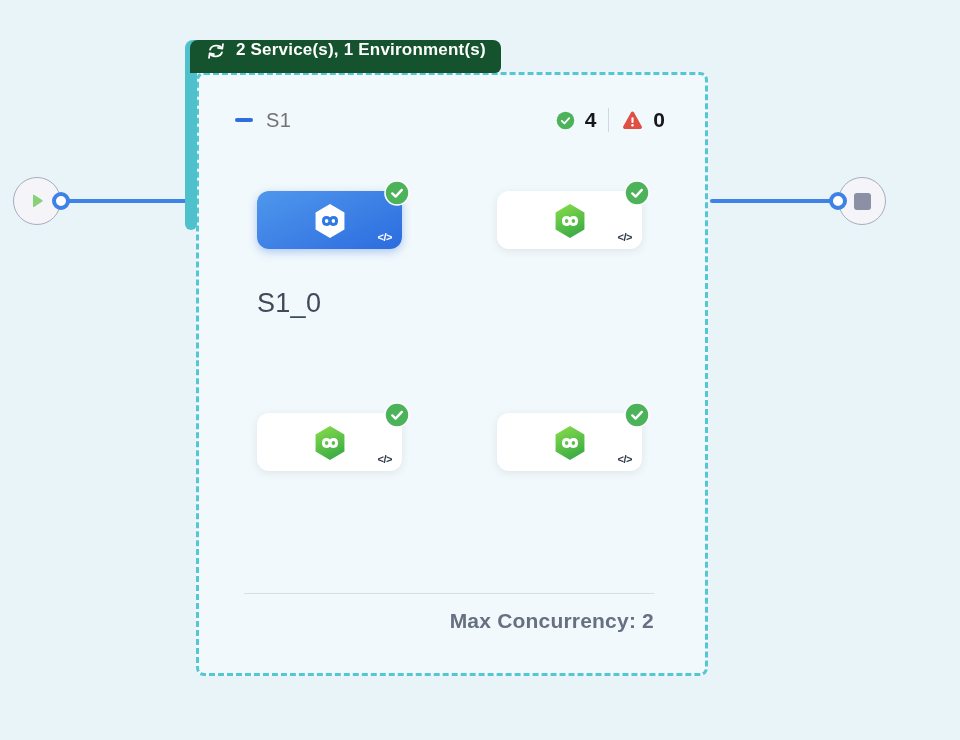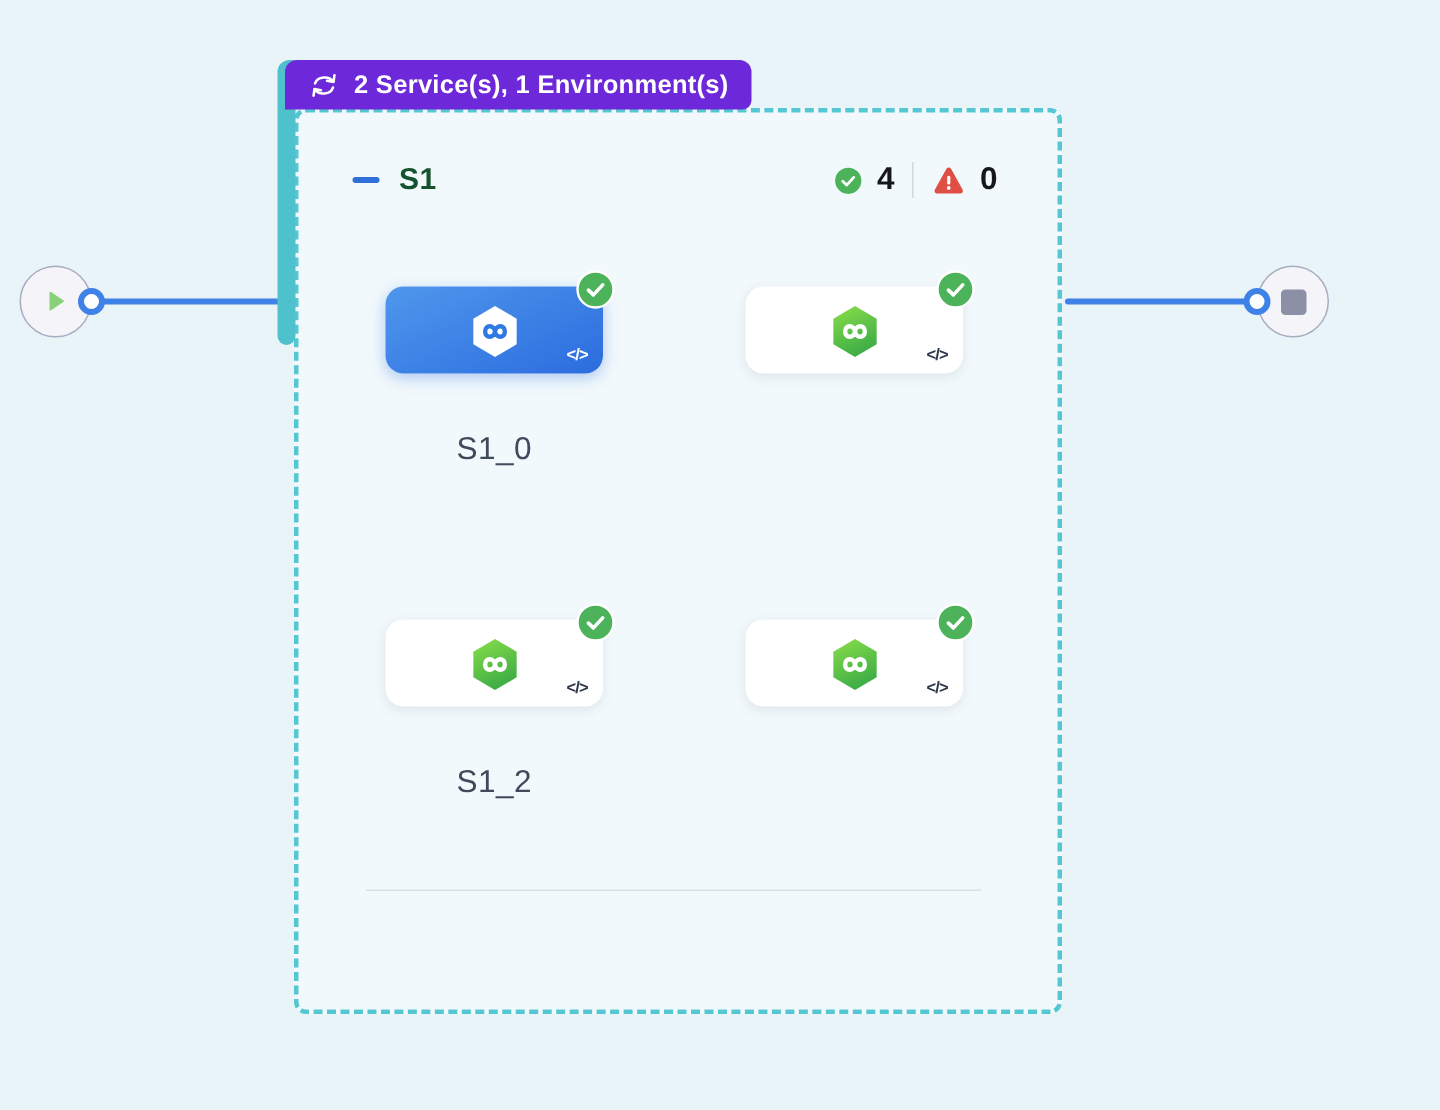--- a/index.html
+++ b/index.html
@@ -30,23 +30,23 @@
   .edge-dot {
     position:absolute; width:18px; height:18px; border-radius:50%;
     background:#ffffff; border:4.5px solid #3e82e7; top:192px; z-index:5;
   }
   .edge-dot-left  { left:52px; }
   .edge-dot-right { left:829px; }
 
   
   .group-badge {
     position:absolute; left:190px; top:40px; height:33px; z-index:4;
-    background:#6d28d9; color:#ffffff;
+    background:#14532d; color:#ffffff;
     border-radius:8px 8px 6px 0;
-    display:flex; align-items:center; gap:9px; padding:0 15px;
+    display:flex; align-items:flex-start; gap:9px; padding:0 15px;
     font-size:17px; font-weight:600; letter-spacing:0.2px;
     white-space:nowrap;
   }
   .group-strip {
     position:absolute; left:185px; top:40px; width:12px; height:190px;
     background:#4fc1cc; border-radius:8px 0 6px 6px; z-index:3;
   }
 
   
   .group-box {
@@ -56,21 +56,21 @@
     z-index:2;
   }
 
   
   .group-header {
     position:absolute; left:36px; right:40px; top:32px; height:26px;
     display:flex; align-items:center; justify-content:space-between;
   }
   .header-left { display:flex; align-items:center; gap:13px; }
   .collapse-dash { width:18px; height:4px; border-radius:2px; background:#2e6fd9; cursor:pointer; }
-  .group-title { font-size:20px; font-weight:700; color:#14532d; letter-spacing:0.3px; }
+  .group-title { font-size:20px; font-weight:400; color:#737373; letter-spacing:0.3px; }
   .header-stats { display:flex; align-items:center; gap:9px; }
   .stat-count { font-size:21px; font-weight:700; color:#16181d; }
   .stat-divider { width:1px; height:24px; background:#d3d8e0; margin:0 3px; }
 
   
   .service-cell { position:absolute; width:145px; }
   .cell-0 { left:58px;  top:116px; }
   .cell-1 { left:298px; top:116px; }
   .cell-2 { left:58px;  top:338px; }
   .cell-3 { left:298px; top:338px; }
@@ -90,21 +90,21 @@
     position:absolute; right:10px; bottom:6px;
     font-size:11px; font-weight:700; color:#2d3748; letter-spacing:-0.5px;
     font-family:"Liberation Sans", sans-serif;
   }
   .service-tile.selected .code-glyph { color:#ffffff; }
   .tile-check {
     position:absolute; right:-8px; top:-11px; width:26px; height:26px; z-index:2;
   }
   .service-label {
     position:absolute; left:0; top:97px; width:100%;
-    text-align:center; font-size:21px; color:#3f4a5a; letter-spacing:0.3px;
+    text-align:left; font-size:27px; color:#3f4a5a; letter-spacing:0.3px;
   }
 
   
   .group-divider {
     position:absolute; left:45px; width:410px; top:518px; height:1px; background:#d8dee6;
   }
   .max-concurrency {
     position:absolute; right:51px; top:534px;
     font-size:21px; font-weight:700; color:#677082; letter-spacing:0.2px;
   }
@@ -211,21 +211,20 @@
           </defs>
           <polygon points="32,6 54,19 54,45 32,58 10,45 10,19" fill="url(#hexg2)"></polygon>
           <path d="M22 32 c0 -7 9 -7 10 0 c1 7 10 7 10 0 c0 -7 -9 -7 -10 0 c-1 7 -10 7 -10 0 z" fill="none" stroke="#ffffff" stroke-width="4.5" stroke-linecap="round"></path>
         </svg>
         <span class="code-glyph">&lt;/&gt;</span>
         <svg class="tile-check" viewBox="0 0 26 26">
           <circle cx="13" cy="13" r="12" fill="#4cb35a" stroke="#ffffff" stroke-width="1.6"></circle>
           <path d="M8.3 13.4 L11.6 16.6 L17.8 9.9" fill="none" stroke="#ffffff" stroke-width="2.4" stroke-linecap="round" stroke-linejoin="round"></path>
         </svg>
       </div>
-      <div class="service-label">S1_2</div>
     </div>
 
     <div class="service-cell cell-3">
       <div class="service-tile">
         <svg class="tile-hex" viewBox="0 0 64 64">
           <defs>
             <linearGradient id="hexg3" x1="0" y1="0" x2="0.4" y2="1">
               <stop offset="0" stop-color="#8ade4a"></stop>
                 <stop offset="1" stop-color="#3fae46"></stop>
             </linearGradient>
@@ -235,15 +234,16 @@
         </svg>
         <span class="code-glyph">&lt;/&gt;</span>
         <svg class="tile-check" viewBox="0 0 26 26">
           <circle cx="13" cy="13" r="12" fill="#4cb35a" stroke="#ffffff" stroke-width="1.6"></circle>
           <path d="M8.3 13.4 L11.6 16.6 L17.8 9.9" fill="none" stroke="#ffffff" stroke-width="2.4" stroke-linecap="round" stroke-linejoin="round"></path>
         </svg>
       </div>
     </div>
 
     <div class="group-divider"></div>
+    <div class="max-concurrency">Max Concurrency: 2</div>
 
   </div>
 </div>
 
 </body></html>

